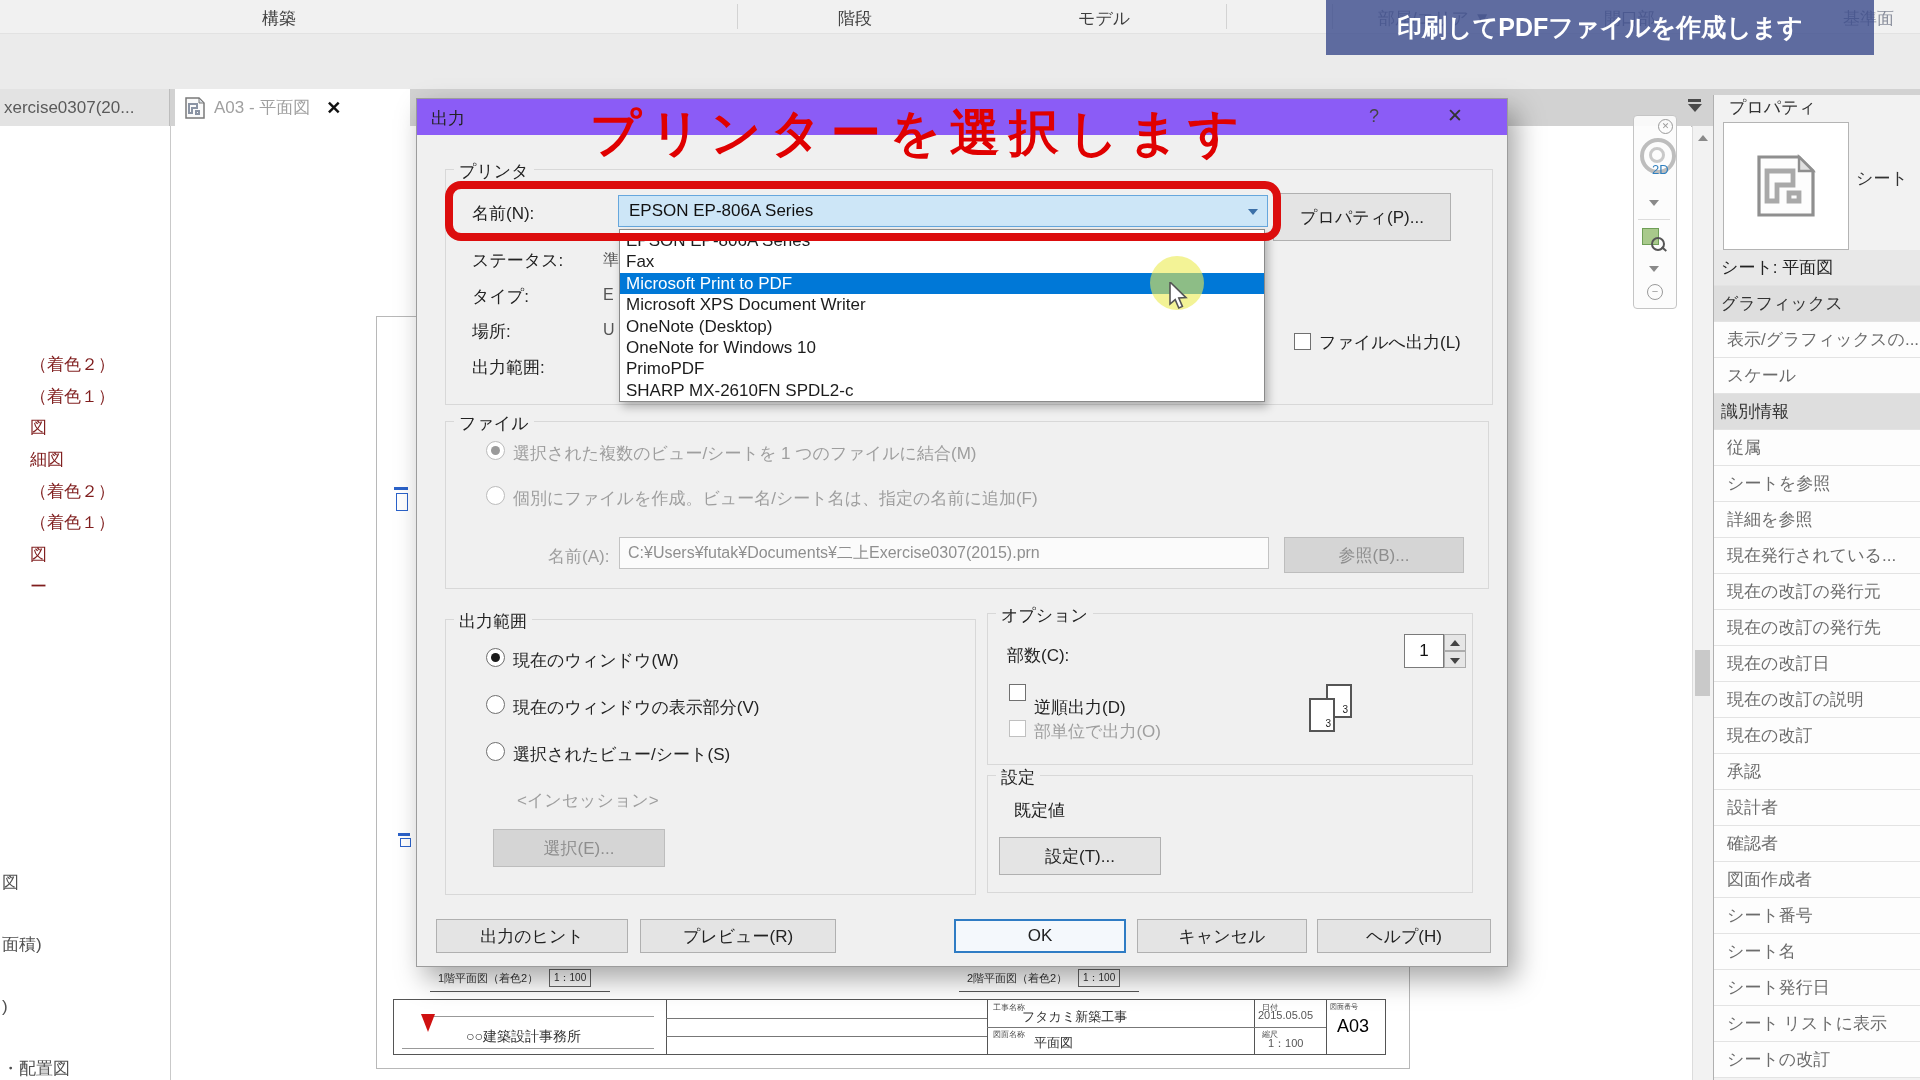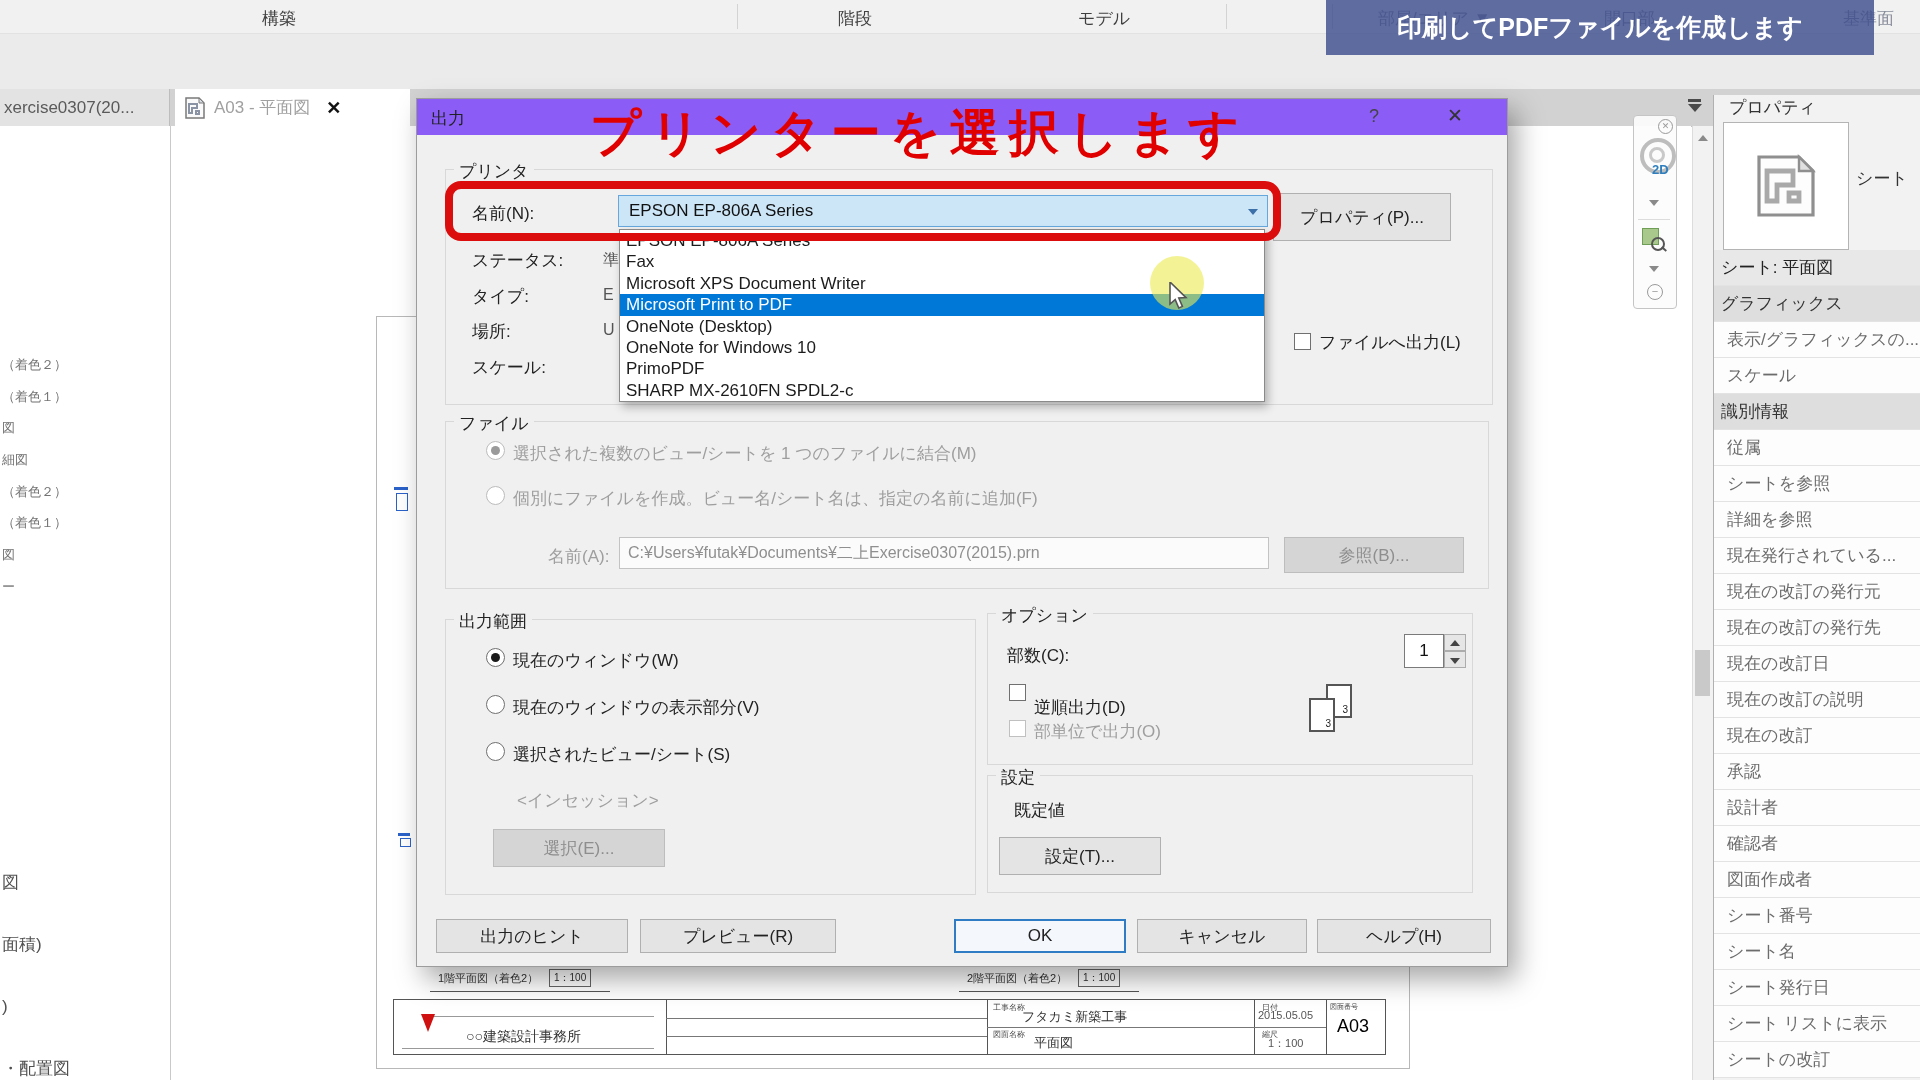--- a/index.html
+++ b/index.html
@@ -19,21 +19,21 @@
   .tab-doc{position:absolute;left:0;top:0;width:170px;height:37px;background:#e3e3e3;border-right:1px solid #bdbdbd;
            color:#5a5a5a;font-size:17px;line-height:37px;padding-left:4px;box-sizing:border-box;overflow:hidden;white-space:nowrap;}
   .tab-sheet{position:absolute;left:175px;top:0;width:235px;height:37px;background:#fff;display:flex;align-items:center;
              color:#a0a0a0;font-size:17px;padding-left:10px;box-sizing:border-box;white-space:nowrap;}
   .tab-sheet .close{color:#111;font-weight:bold;font-size:18px;margin-left:16px;}
   .tab-sheet svg{margin-right:9px;flex:none;}
   
   .browser{left:0;top:126px;width:170px;height:954px;background:#fff;border-right:1px solid #c9c9c9;}
   .browser ul{list-style:none;margin:0;padding:0 0 0 2px;position:absolute;left:0;width:168px;overflow:hidden;}
   .blist1{top:223px;}
-  .blist1 li{height:31.7px;line-height:31.7px;font-size:13px;color:#737373;white-space:nowrap;}
+  .blist1 li{height:31.7px;line-height:31.7px;font-size:17px;color:#7f1d1d;white-space:nowrap;margin-left:28px;}
   .blist2{top:726px;}
   .blist2 li{height:62px;line-height:62px;font-size:17px;color:#4f4f4f;white-space:nowrap;}
   
   .canvas{left:171px;top:126px;width:1520px;height:954px;background:#fff;}
   .sheet{left:376px;top:316px;width:1032px;height:751px;border:1px solid #b8b8b8;background:#fff;z-index:1;}
   .vlabel{position:absolute;font-size:11px;color:#333;white-space:nowrap;z-index:1;}
   .vscalebox{position:absolute;font-size:10px;color:#333;border:1px solid #666;padding:1px 4px;background:#fff;z-index:1;}
   .vline{position:absolute;height:1px;background:#555;z-index:1;}
   .tblock{left:393px;top:999px;width:991px;height:54px;border:1px solid #555;background:#fff;z-index:1;}
   .tb-v{position:absolute;top:0;width:1px;height:100%;background:#555;}
@@ -44,21 +44,21 @@
   .glyph-blue{position:absolute;z-index:1;}
   .glyph-blue .b1{position:absolute;background:#2b62c9;}
   .glyph-blue .b2{position:absolute;border:1px solid #2b62c9;}
   
   .navbar{left:1633px;top:115px;width:42px;height:192px;background:rgba(252,252,252,.92);
           border:1px solid #c5c5c5;border-radius:4px;z-index:3;}
   .nv-close{position:absolute;right:3px;top:3px;width:13px;height:13px;border:1px solid #9a9a9a;border-radius:50%;
             color:#9a9a9a;font-size:9px;line-height:12px;text-align:center;}
   .nv-wheel{position:absolute;left:6px;top:22px;width:28px;height:28px;border:4px solid #bdbdbd;border-radius:50%;}
   .nv-wheel i{position:absolute;left:5px;top:5px;width:10px;height:10px;border:3px solid #c9c9c9;border-radius:50%;}
-  .nv-2d{position:absolute;left:18px;top:46px;color:#2f7fbe;font-weight:bold;font-size:13px;}
+  .nv-2d{position:absolute;left:18px;top:46px;color:#2f7fbe;font-weight:normal;font-size:13px;}
   .nv-caret{position:absolute;left:15px;width:0;height:0;border-left:5px solid transparent;border-right:5px solid transparent;border-top:6px solid #8a8a8a;}
   .nv-div{position:absolute;left:4px;top:103px;width:32px;height:1px;background:#dcdcdc;}
   .nv-green{position:absolute;left:8px;top:112px;width:15px;height:15px;background:#a8c98b;border:1px solid #6f9f57;}
   .nv-mag{position:absolute;left:17px;top:121px;width:10px;height:10px;border:2px solid #555;border-radius:50%;}
   .nv-magh{position:absolute;left:27px;top:132px;width:6px;height:2px;background:#555;transform:rotate(40deg);}
   .nv-minus{position:absolute;left:13px;top:168px;width:14px;height:14px;border:1px solid #9a9a9a;border-radius:50%;
             color:#9a9a9a;font-size:11px;line-height:12px;text-align:center;}
   .vscroll{left:1692px;top:126px;width:21px;height:954px;background:#f2f2f2;border-left:1px solid #dcdcdc;z-index:2;}
   .vs-up{position:absolute;left:5px;top:9px;width:0;height:0;border-left:5px solid transparent;border-right:5px solid transparent;border-bottom:6px solid #8a8a8a;}
   .vs-thumb{position:absolute;left:2px;top:524px;width:15px;height:46px;background:#c9c9c9;}
@@ -320,36 +320,36 @@
     </div>
     <div class="lbl" style="left:55px;top:103px;">名前(N):</div>
     <div class="combo">
       <div class="cv">EPSON EP-806A Series</div>
       <div class="chev"></div>
     </div>
     <div class="btn" style="left:856px;top:94px;width:178px;height:48px;">プロパティ(P)...</div>
     <div class="lbl" style="left:55px;top:150px;">ステータス:</div>
     <div class="lbl" style="left:55px;top:186px;">タイプ:</div>
     <div class="lbl" style="left:55px;top:221px;">場所:</div>
-    <div class="lbl" style="left:55px;top:257px;">スケール:</div>
+    <div class="lbl" style="left:55px;top:257px;">出力範囲:</div>
     <div class="frag" style="left:186px;top:151px;">準</div>
     <div class="frag" style="left:186px;top:187px;">E</div>
     <div class="frag" style="left:186px;top:222px;">U</div>
     <div class="check" style="left:877px;top:234px;"></div>
     <div class="lbl" style="left:902px;top:232px;">ファイルへ出力(L)</div>
 
     <div class="ddlist">
 
         <div class="dditem">EPSON EP-806A Series</div>
 
         <div class="dditem">Fax</div>
 
+        <div class="dditem selected">Microsoft Print to PDF</div>
+
         <div class="dditem">Microsoft XPS Document Writer</div>
-
-        <div class="dditem selected">Microsoft Print to PDF</div>
 
         <div class="dditem">OneNote (Desktop)</div>
 
         <div class="dditem">OneNote for Windows 10</div>
 
         <div class="dditem">PrimoPDF</div>
 
         <div class="dditem">SHARP MX-2610FN SPDL2-c</div>
       </div>
     <div class="redbox"></div>

